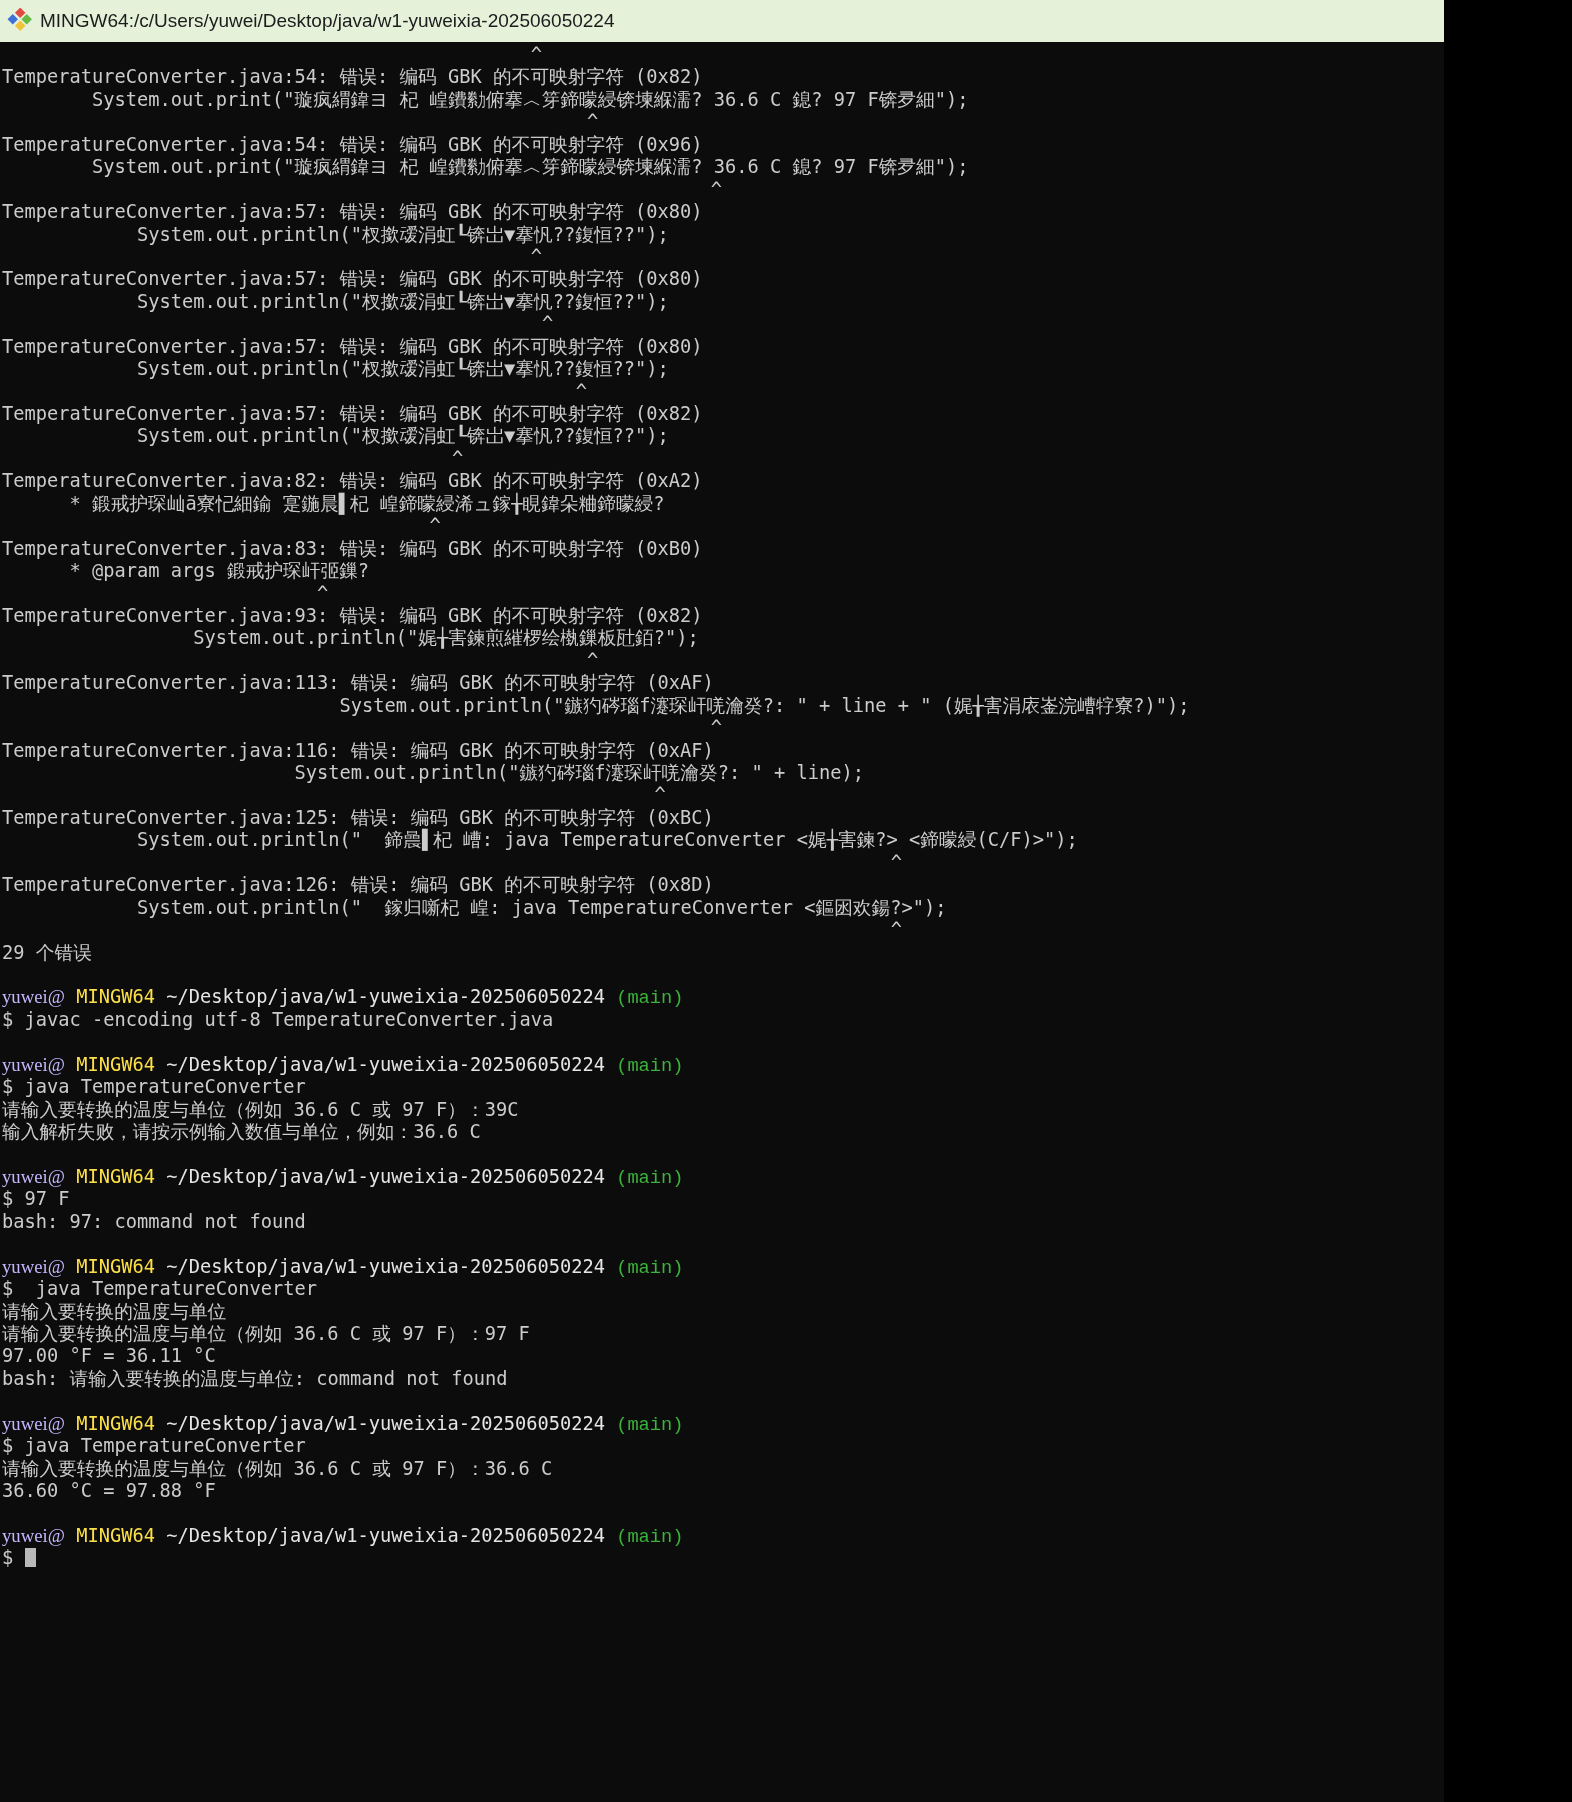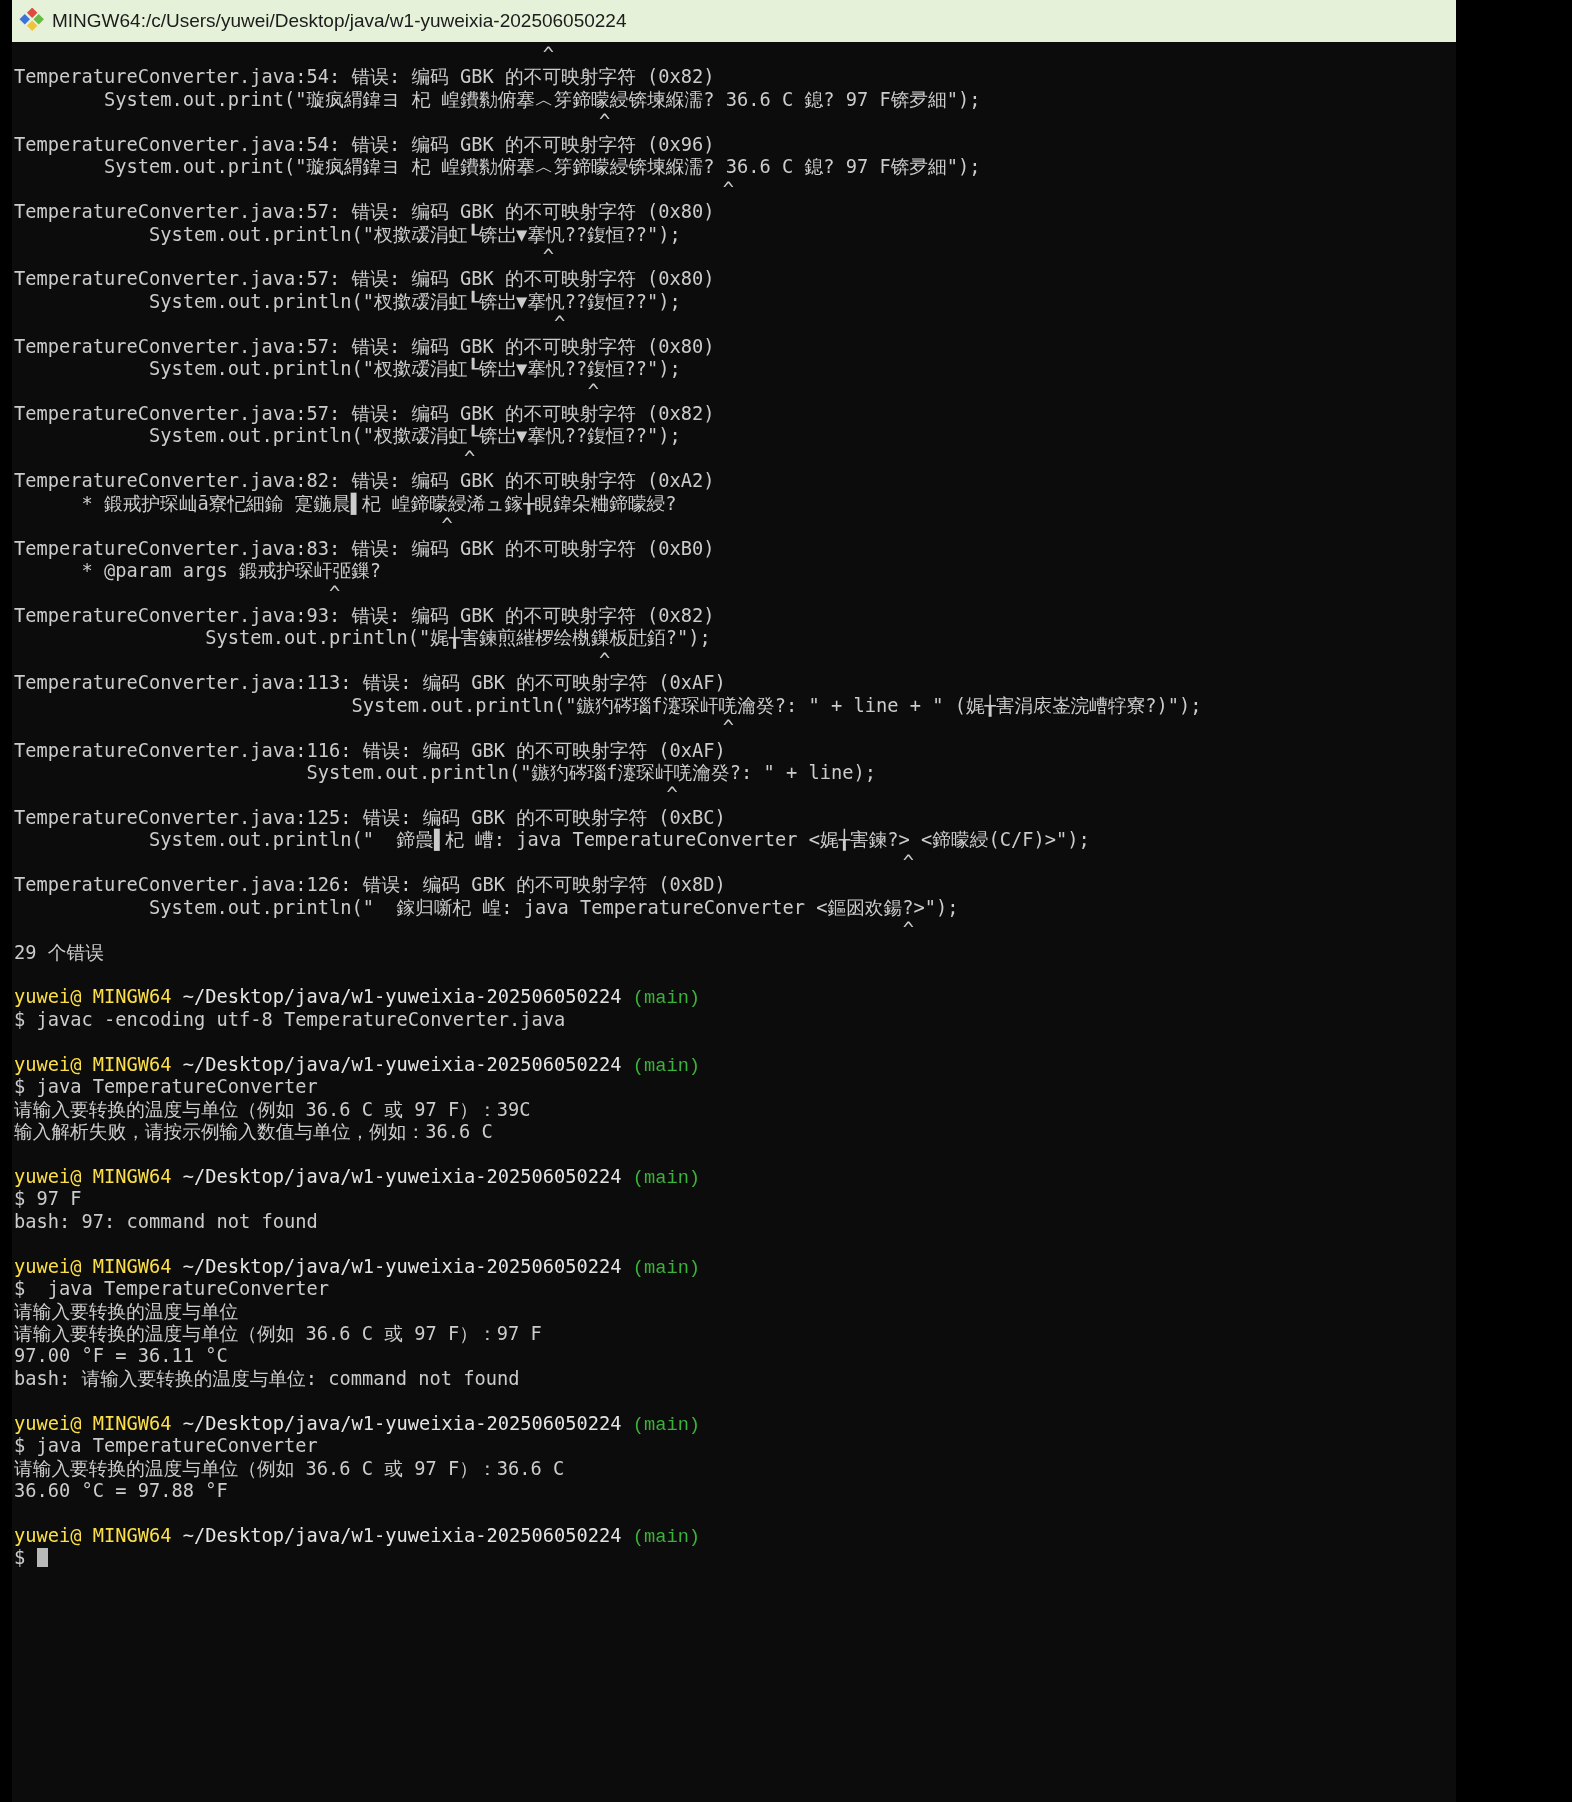--- a/index.html
+++ b/index.html
@@ -1,34 +1,34 @@
 <!DOCTYPE html>
 <html><head>
 <meta charset="utf-8">
 <style>
   html,body{margin:0;padding:0;background:#000;}
-  #window{width:1444px;height:1802px;background:#0c0c0c;overflow:hidden;position:relative;margin-left:12px;}
+  #window{width:1444px;height:1802px;background:#0c0c0c;overflow:hidden;position:relative;}
 
   
   #titlebar{
     height:42px;background:#e6f1da;display:flex;align-items:center;
     font-family:"Liberation Sans",sans-serif;font-size:19px;color:#1c1c1c;
   }
   #titlebar .app-icon{width:26px;height:26px;margin:0 7px 0 7px;flex:0 0 auto;}
   #titlebar .title-text{white-space:nowrap;}
 
   
   #screen{
     padding:2px 0 0 2px;
     font-family:"DejaVu Sans Mono","Liberation Mono",monospace;
     font-size:18.7px;line-height:22.44px;
     color:#cccccc;white-space:pre;
   }
   .row{height:22.44px;}
-  .seg-user{color:#fde047;}
+  .seg-user{color:#c4b5fd;font-family:Liberation Serif, serif;}
   .seg-sys{color:#fde047;}
   .seg-path{color:#e5e5e5;}
   .seg-branch{color:#3bb33b;font-family:Liberation Mono, monospace;}
   .cursor{
     display:inline-block;width:11px;height:19px;background:#b9b9b9;
     vertical-align:-3px;
   }
 </style>
 </head>
 <body>

